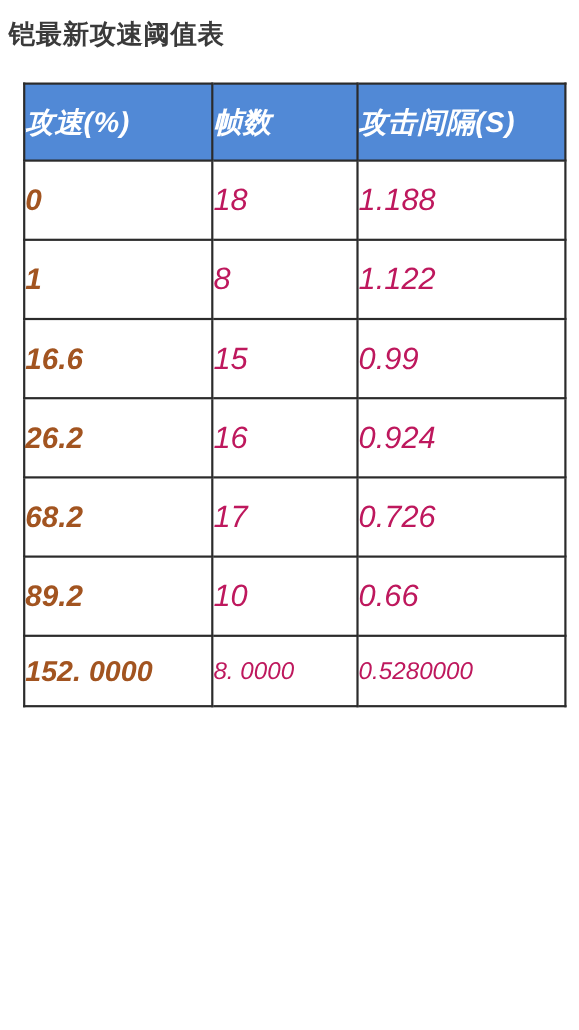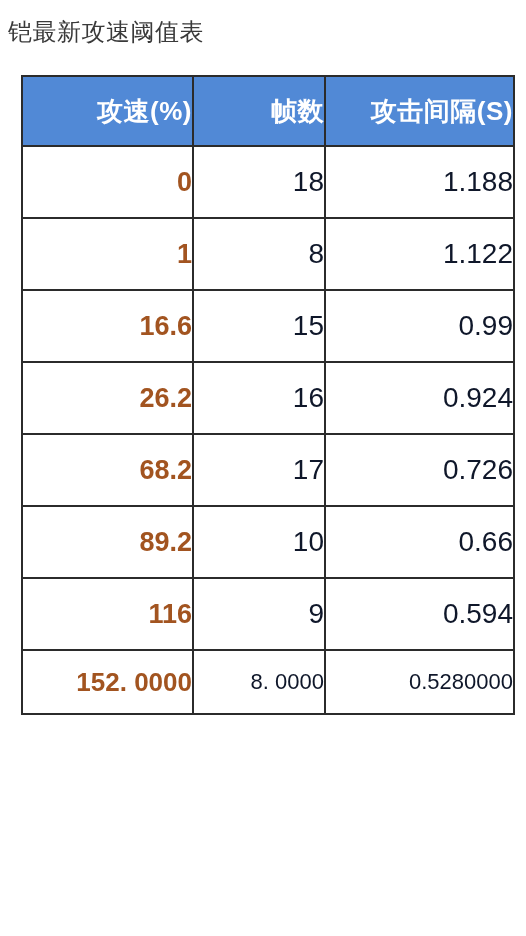--- a/index.html
+++ b/index.html
@@ -22,21 +22,21 @@
     background: #ffffff;
   }
 
   
   #page-title {
     position: absolute;
     left: 8px;
     top: 17px;
     font-size: 24px;
     line-height: 30px;
-    font-weight: 400;
+    font-weight: 700;
     color: #3a3a3a;
     letter-spacing: 0.5px;
     white-space: nowrap;
   }
 
   
   #threshold-table {
     position: absolute;
     left: 21px;
     top: 75px;
@@ -46,39 +46,40 @@
   }
 
   #threshold-table col.c-speed  { width: 171px; }
   #threshold-table col.c-frames { width: 132px; }
   #threshold-table col.c-interval { width: 189px; }
 
   #threshold-table th,
   #threshold-table td {
     border: 2px solid #2b2b2b;
     padding: 0;
-    text-align: right;
+    text-align: left;
     vertical-align: middle;
+    font-style: italic;
   }
 
   #threshold-table thead th {
     background: #5189d6;
     color: #ffffff;
     font-weight: bold;
     font-size: 26px;
     height: 68px;
     letter-spacing: 0.5px;
     white-space: nowrap;
   }
 
   #threshold-table tbody td {
     height: 70px;
     background: #ffffff;
     font-size: 28px;
-    color: #0f172a;
+    color: #be185d;
     font-weight: 400;
   }
 
   #threshold-table tbody td.col-speed {
     color: #a25420;
     font-weight: bold;
     font-size: 27px;
   }
 
   
@@ -144,25 +145,20 @@
         <td class="col-frames">17</td>
         <td class="col-interval">0.726</td>
       </tr>
 
       <tr>
         <td class="col-speed">89.2</td>
         <td class="col-frames">10</td>
         <td class="col-interval">0.66</td>
       </tr>
 
-      <tr>
-        <td class="col-speed">116</td>
-        <td class="col-frames">9</td>
-        <td class="col-interval">0.594</td>
-      </tr>
 
       <tr class="row-last">
         <td class="col-speed">152. 0000</td>
         <td class="col-frames">8. 0000</td>
         <td class="col-interval">0.5280000</td>
       </tr>
 
     </tbody>
   </table>
 

